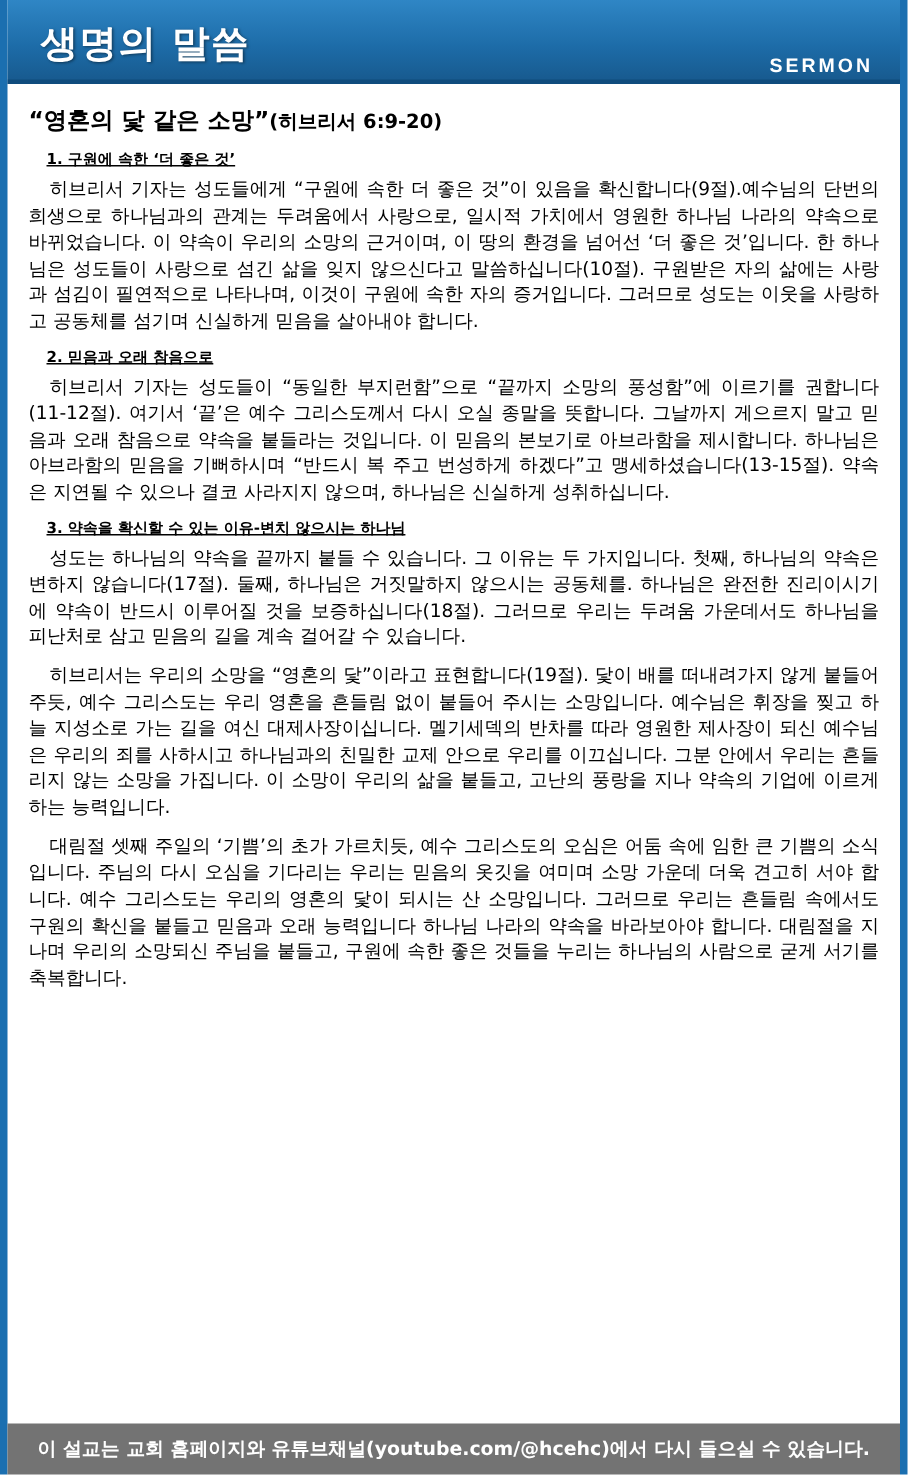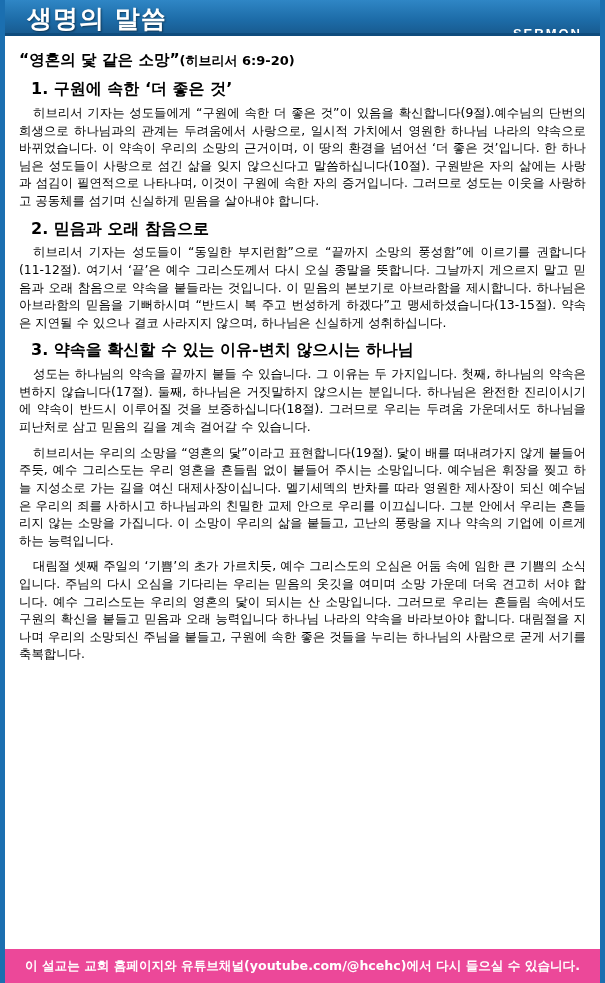--- a/index.html
+++ b/index.html
@@ -19,21 +19,21 @@
     width: 605px;
     height: 983px;
     box-sizing: border-box;
     border-left: 5px solid #1b6fb0;
     border-right: 5px solid #1b6fb0;
     background: #ffffff;
   }
   
   .banner {
     position: relative;
-    height: 36px;
+    height: 56px;
     background: linear-gradient(to bottom, #2f86c5 0%, #1d6ca8 55%, #17588c 100%);
     display: flex;
     align-items: center;
     justify-content: space-between;
     padding: 0 18px 0 22px;
     box-sizing: border-box;
     overflow: hidden;
   }
   .banner:after {
     content: "";
@@ -77,32 +77,33 @@
   p.para {
     margin: 0 0 8px 0;
     font-size: 12.4px;
     line-height: 1.42;
     text-align: justify;
     text-justify: inter-character;
     text-indent: 14px;
   }
   h3.heading {
     margin: 9px 0 4px 0;
-    font-size: 16px;
+    font-size: 10px;
     font-weight: bold;
     text-indent: 12px;
     line-height: 1.3;
+    text-decoration: underline;
   }
   
   .footer {
     position: absolute;
     left: 0;
     right: 0;
     bottom: 0;
-    background: #ec4899;
+    background: #737373;
     height: 34px;
     display: flex;
     align-items: center;
     justify-content: center;
   }
   .footer-text {
     color: #ffffff;
     font-size: 12.6px;
     font-weight: bold;
     text-align: center;
@@ -126,21 +127,21 @@
     </div>
 
 
     <h3 class="heading">1. 구원에 속한 ‘더 좋은 것’</h3>
     <p class="para">히브리서 기자는 성도들에게 “구원에 속한 더 좋은 것”이 있음을 확신합니다(9절).예수님의 단번의 희생으로 하나님과의 관계는 두려움에서 사랑으로, 일시적 가치에서 영원한 하나님 나라의 약속으로 바뀌었습니다. 이 약속이 우리의 소망의 근거이며, 이 땅의 환경을 넘어선 ‘더 좋은 것’입니다. 한 하나님은 성도들이 사랑으로 섬긴 삶을 잊지 않으신다고 말씀하십니다(10절). 구원받은 자의 삶에는 사랑과 섬김이 필연적으로 나타나며, 이것이 구원에 속한 자의 증거입니다. 그러므로 성도는 이웃을 사랑하고 공동체를 섬기며 신실하게 믿음을 살아내야 합니다.</p>
 
     <h3 class="heading">2. 믿음과 오래 참음으로</h3>
     <p class="para">히브리서 기자는 성도들이 “동일한 부지런함”으로 “끝까지 소망의 풍성함”에 이르기를 권합니다(11-12절). 여기서 ‘끝’은 예수 그리스도께서 다시 오실 종말을 뜻합니다. 그날까지 게으르지 말고 믿음과 오래 참음으로 약속을 붙들라는 것입니다. 이 믿음의 본보기로 아브라함을 제시합니다. 하나님은 아브라함의 믿음을 기뻐하시며 “반드시 복 주고 번성하게 하겠다”고 맹세하셨습니다(13-15절). 약속은 지연될 수 있으나 결코 사라지지 않으며, 하나님은 신실하게 성취하십니다.</p>
 
     <h3 class="heading">3. 약속을 확신할 수 있는 이유-변치 않으시는 하나님</h3>
-    <p class="para">성도는 하나님의 약속을 끝까지 붙들 수 있습니다. 그 이유는 두 가지입니다. 첫째, 하나님의 약속은 변하지 않습니다(17절). 둘째, 하나님은 거짓말하지 않으시는 분입니다. 하나님은 완전한 진리이시기에 약속이 반드시 이루어질 것을 보증하십니다(18절). 그러므로 우리는 두려움 가운데서도 하나님을 피난처로 삼고 믿음의 길을 계속 걸어갈 수 있습니다.</p>
+    <p class="para">성도는 하나님의 약속을 끝까지 붙들 수 있습니다. 그 이유는 두 가지입니다. 첫째, 하나님의 약속은 변하지 않습니다(17절). 둘째, 하나님은 거짓말하지 않으시는 공동체를. 하나님은 완전한 진리이시기에 약속이 반드시 이루어질 것을 보증하십니다(18절). 그러므로 우리는 두려움 가운데서도 하나님을 피난처로 삼고 믿음의 길을 계속 걸어갈 수 있습니다.</p>
 
     <p class="para">히브리서는 우리의 소망을 “영혼의 닻”이라고 표현합니다(19절). 닻이 배를 떠내려가지 않게 붙들어 주듯, 예수 그리스도는 우리 영혼을 흔들림 없이 붙들어 주시는 소망입니다. 예수님은 휘장을 찢고 하늘 지성소로 가는 길을 여신 대제사장이십니다. 멜기세덱의 반차를 따라 영원한 제사장이 되신 예수님은 우리의 죄를 사하시고 하나님과의 친밀한 교제 안으로 우리를 이끄십니다. 그분 안에서 우리는 흔들리지 않는 소망을 가집니다. 이 소망이 우리의 삶을 붙들고, 고난의 풍랑을 지나 약속의 기업에 이르게 하는 능력입니다.</p>
 
     <p class="para">대림절 셋째 주일의 ‘기쁨’의 초가 가르치듯, 예수 그리스도의 오심은 어둠 속에 임한 큰 기쁨의 소식입니다. 주님의 다시 오심을 기다리는 우리는 믿음의 옷깃을 여미며 소망 가운데 더욱 견고히 서야 합니다. 예수 그리스도는 우리의 영혼의 닻이 되시는 산 소망입니다. 그러므로 우리는 흔들림 속에서도 구원의 확신을 붙들고 믿음과 오래 능력입니다 하나님 나라의 약속을 바라보아야 합니다. 대림절을 지나며 우리의 소망되신 주님을 붙들고, 구원에 속한 좋은 것들을 누리는 하나님의 사람으로 굳게 서기를 축복합니다.</p>
 
   </div>
 
   <div class="footer">
     <div class="footer-text">이 설교는 교회 홈페이지와 유튜브채널(youtube.com/@hcehc)에서 다시 들으실 수 있습니다.</div>
   </div>

